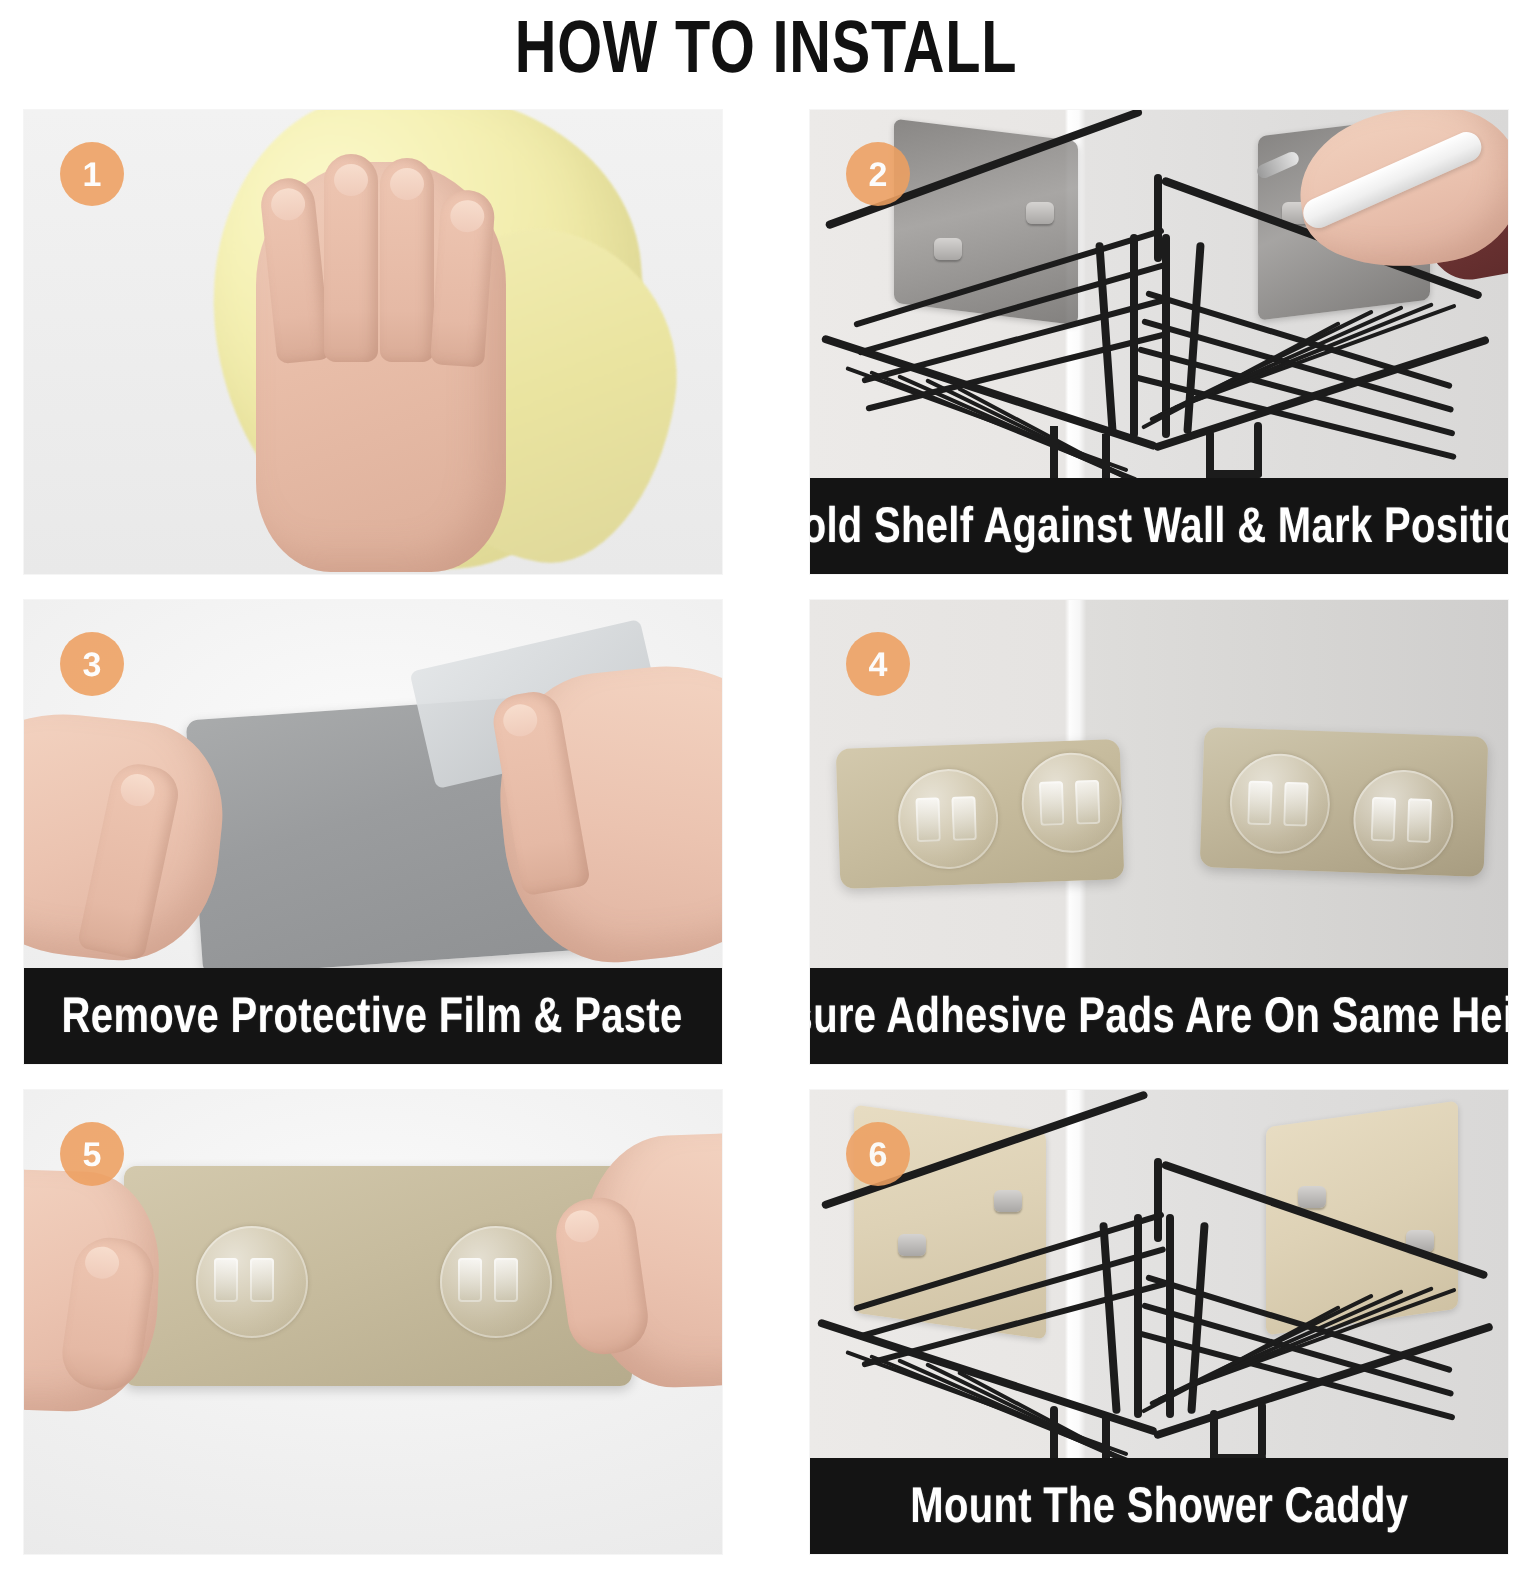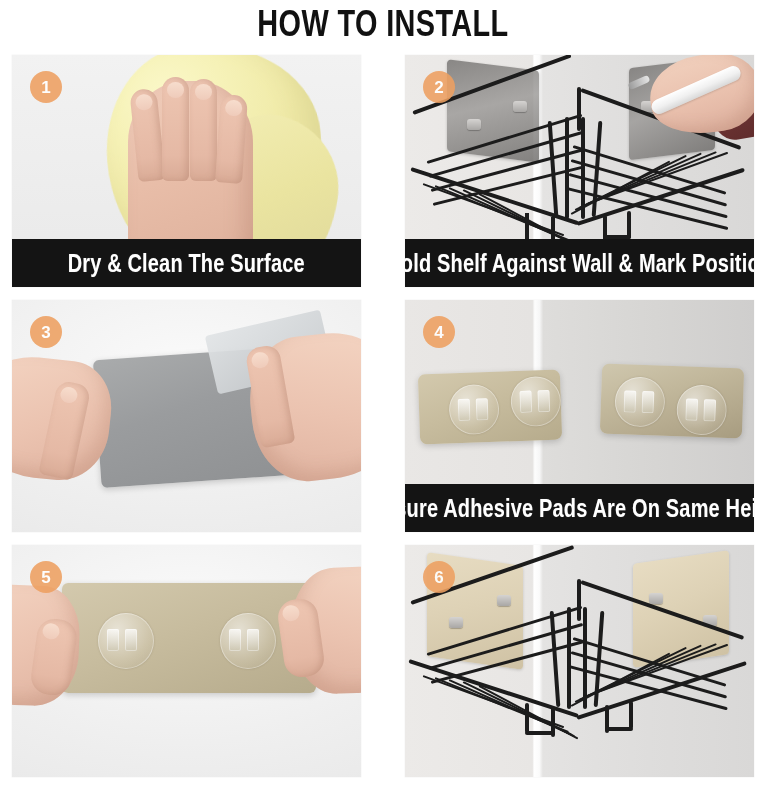--- a/index.html
+++ b/index.html
@@ -266,23 +266,20 @@
             <span class="nail"></span>
           </div>
         <div class="finger" style="left:178px;top:24px;height:102px;">
             <span class="nail"></span>
           </div>
         <div class="finger" style="left:206px;top:40px;height:88px;transform:rotate(4deg);">
             <span class="nail"></span>
           </div>
       </div>
       <div class="badge">1</div>
-      <div class="caption">
-        <span>Dry &amp; Clean The Surface</span>
-      </div>
     </div>
 
     <div class="panel">
       <div class="photo">
         <div class="bg-corner"></div>
 
         <div class="caddy">
 
           <div class="plate dark" style="left:42px;top:10px;width:92px;height:92px;transform:skewY(7deg);"></div>
           <div class="hookpin" style="left:62px;top:64px;"></div>
@@ -354,20 +351,23 @@
         <div class="handL"></div>
         <div class="handR"></div>
         <div class="finger" style="left:36px;top:82px;width:34px;height:96px;transform:rotate(12deg);">
             <span class="nail"></span>
           </div>
         <div class="finger" style="right:74px;top:46px;width:34px;height:100px;transform:rotate(-10deg);">
             <span class="nail"></span>
           </div>
       </div>
       <div class="badge">3</div>
+      <div class="caption">
+        <span>Remove Protective Film &amp; Paste</span>
+      </div>
     </div>
 
     <div class="panel">
       <div class="photo">
         <div class="bg-corner2"></div>
 
         <div class="pad bright" style="left:14px;top:72px;width:142px;height:70px;transform:rotate(-2deg);">
           <div class="emboss" style="left:30px;top:12px;">
               <i class="a"></i>
               <i class="b"></i>
@@ -467,16 +467,19 @@
 
           <div class="w" style="left:120px;top:158px;width:4px;height:30px;"></div>
           <div class="w" style="left:146px;top:162px;width:4px;height:30px;"></div>
           <div class="w" style="left:120px;top:186px;width:30px;height:4px;border-radius:4px;"></div>
           <div class="w" style="left:200px;top:160px;width:4px;height:28px;"></div>
           <div class="w" style="left:224px;top:156px;width:4px;height:28px;"></div>
           <div class="w" style="left:200px;top:182px;width:28px;height:4px;border-radius:4px;"></div>
         </div>
       </div>
       <div class="badge">6</div>
+      <div class="caption">
+        <span>Mount The Shower Caddy</span>
+      </div>
     </div>
 
   </div>
 </div>
 
 </body></html>

